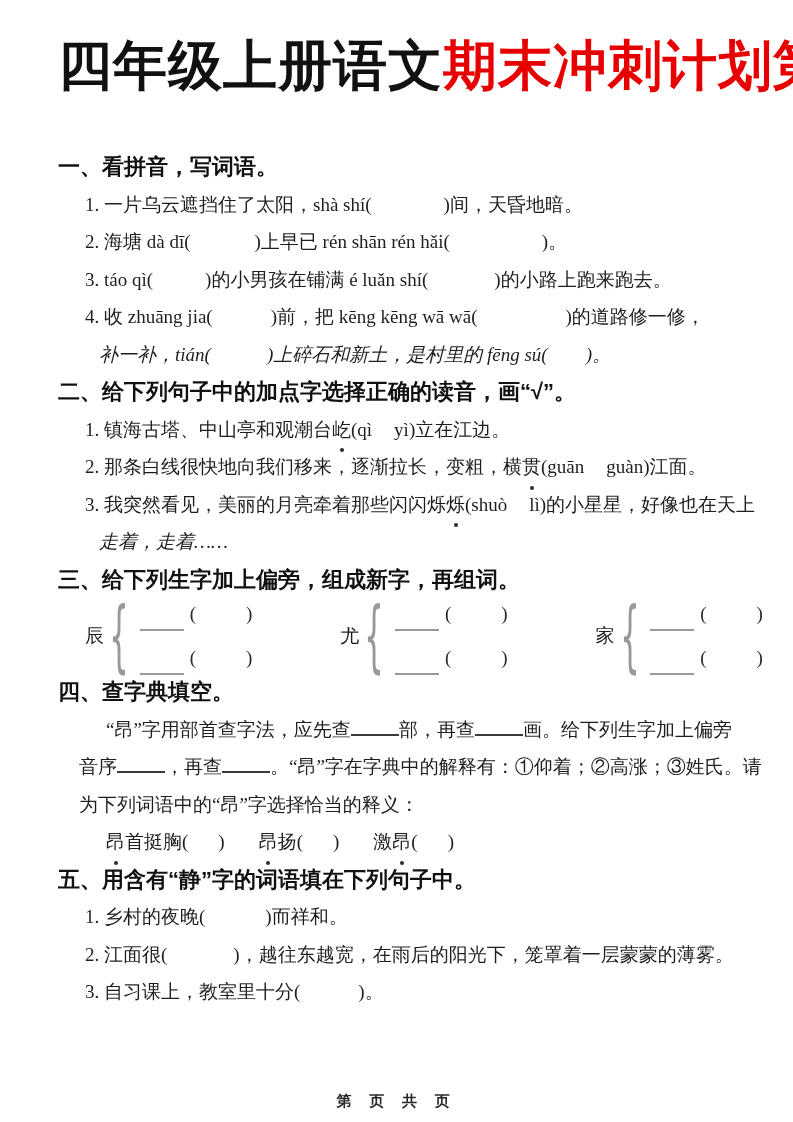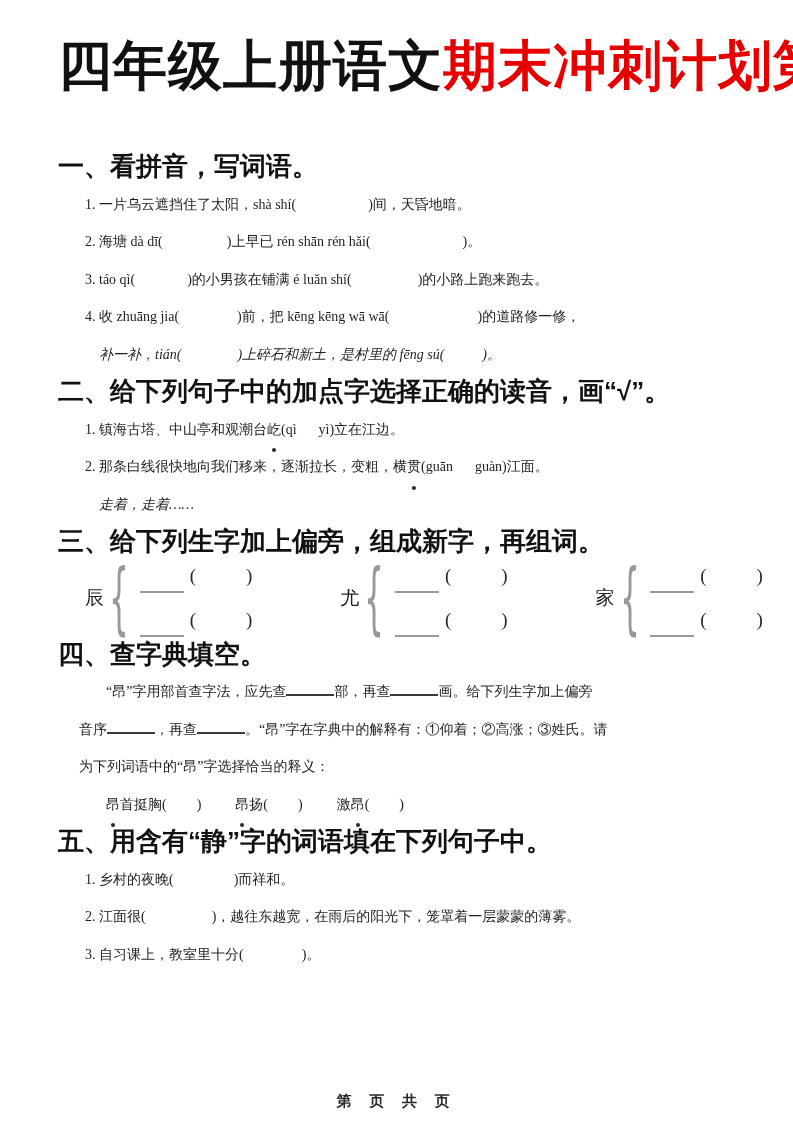--- a/index.html
+++ b/index.html
@@ -6,23 +6,23 @@
   body{
     width:793px;height:1122px;background:#ffffff;position:relative;overflow:hidden;
     font-family:"Liberation Serif", serif;color:#1e1e1e;
   }
   .page{padding:36px 40px 0 58px;}
   .title{
     font-family:"Liberation Sans", sans-serif;font-weight:bold;font-size:54px;
     letter-spacing:1px;white-space:nowrap;line-height:58px;margin:0 0 54px 0;color:#111;
   }
   .title .red{color:#e60000;}
-  .line{height:37.5px;line-height:37.5px;white-space:nowrap;font-size:14px;}
+  .line{height:37.5px;line-height:37.5px;white-space:nowrap;font-size:19px;}
   .heading{
-    font-family:"Liberation Sans", sans-serif;font-weight:bold;font-size:26px;color:#111;
+    font-family:"Liberation Sans", sans-serif;font-weight:bold;font-size:22px;color:#111;
   }
   .item{padding-left:27px;}
   .cont{padding-left:41px;font-style:italic;}
   .para-first{padding-left:48px;}
   .para{padding-left:21px;}
   .words{padding-left:48px;}
   .gap{display:inline-block;height:1px;}
   .blank{
     display:inline-block;width:48px;height:15px;border-bottom:2px solid #3a3a3a;
     vertical-align:baseline;
@@ -64,20 +64,21 @@
   <div id="content">
       <div class="line heading">一、看拼音，写词语。</div>
       <div class="line item"><span>1. 一片乌云遮挡住了太阳，shà shí(</span><span class="gap" style="width: 72px;"></span><span>)间，天昏地暗。</span></div>
       <div class="line item"><span>2. 海塘 dà dī(</span><span class="gap" style="width: 64px;"></span><span>)上早已 rén shān rén hǎi(</span><span class="gap" style="width: 92px;"></span><span>)。</span></div>
       <div class="line item"><span>3. táo qì(</span><span class="gap" style="width: 52px;"></span><span>)的小男孩在铺满 é luǎn shí(</span><span class="gap" style="width: 66px;"></span><span>)的小路上跑来跑去。</span></div>
       <div class="line item"><span>4. 收 zhuāng jia(</span><span class="gap" style="width: 58px;"></span><span>)前，把 kēng kēng wā wā(</span><span class="gap" style="width: 88px;"></span><span>)的道路修一修，</span></div>
       <div class="line cont"><span>补一补，tián(</span><span class="gap" style="width: 56px;"></span><span>)上碎石和新土，是村里的 fēng sú(</span><span class="gap" style="width: 38px;"></span><span>)。</span></div>
       <div class="line heading">二、给下列句子中的加点字选择正确的读音，画“√”。</div>
       <div class="line item"><span>1. 镇海古塔、中山亭和观潮台</span><span class="dotchar">屹</span><span>(qì</span><span class="gap" style="width: 22px;"></span><span>yì)立在江边。</span></div>
       <div class="line item"><span>2. 那条白线很快地向我们移来，逐渐拉长，变粗，横</span><span class="dotchar">贯</span><span>(guān</span><span class="gap" style="width: 22px;"></span><span>guàn)江面。</span></div>
+      <div class="line item"><span>3. 我突然看见，美丽的月亮牵着那些闪闪烁</span><span class="dotchar">烁</span><span>(shuò</span><span class="gap" style="width: 22px;"></span><span>lì)的小星星，好像也在天上</span></div>
       <div class="line cont"><span>走着，走着……</span></div>
       <div class="line heading">三、给下列生字加上偏旁，组成新字，再组词。</div>
       <div class="groups">
         <div class="group">
           <span class="g-char">辰</span>
           <span class="g-brace">{</span>
           <div class="g-col">
             <div class="g-row">
               <span class="g-blank" style="width: 44px;"></span>
               <span class="g-paren">(</span>

